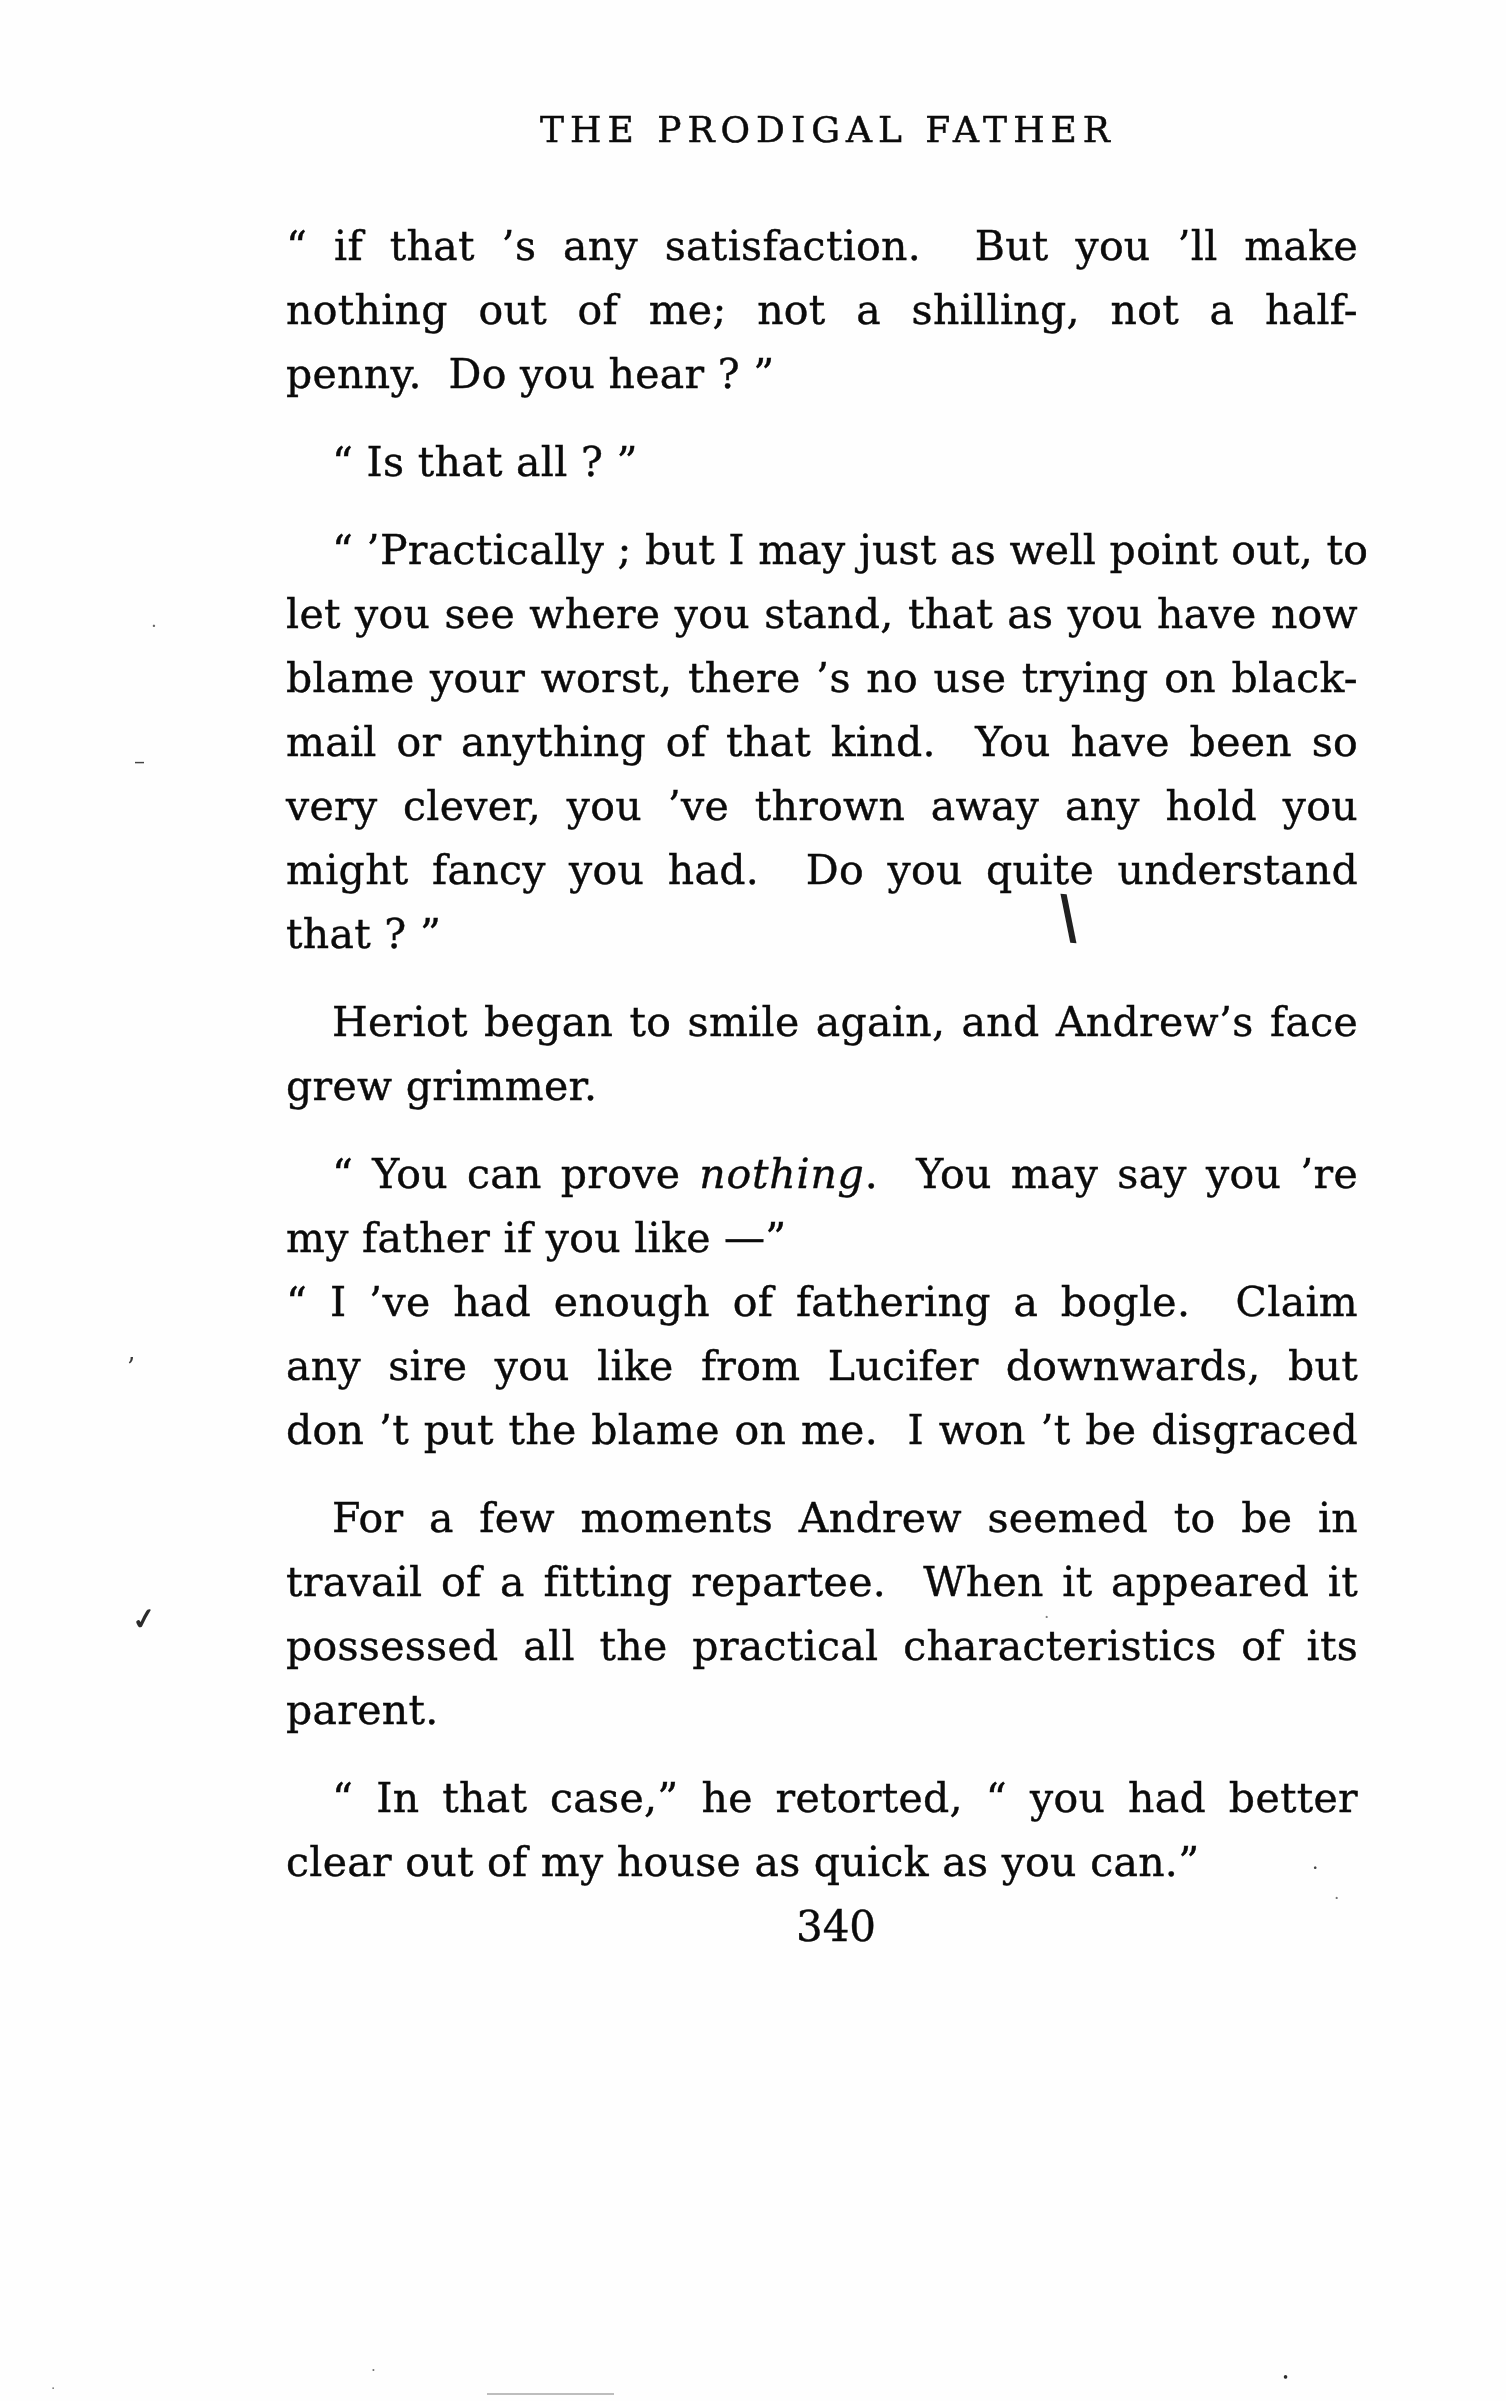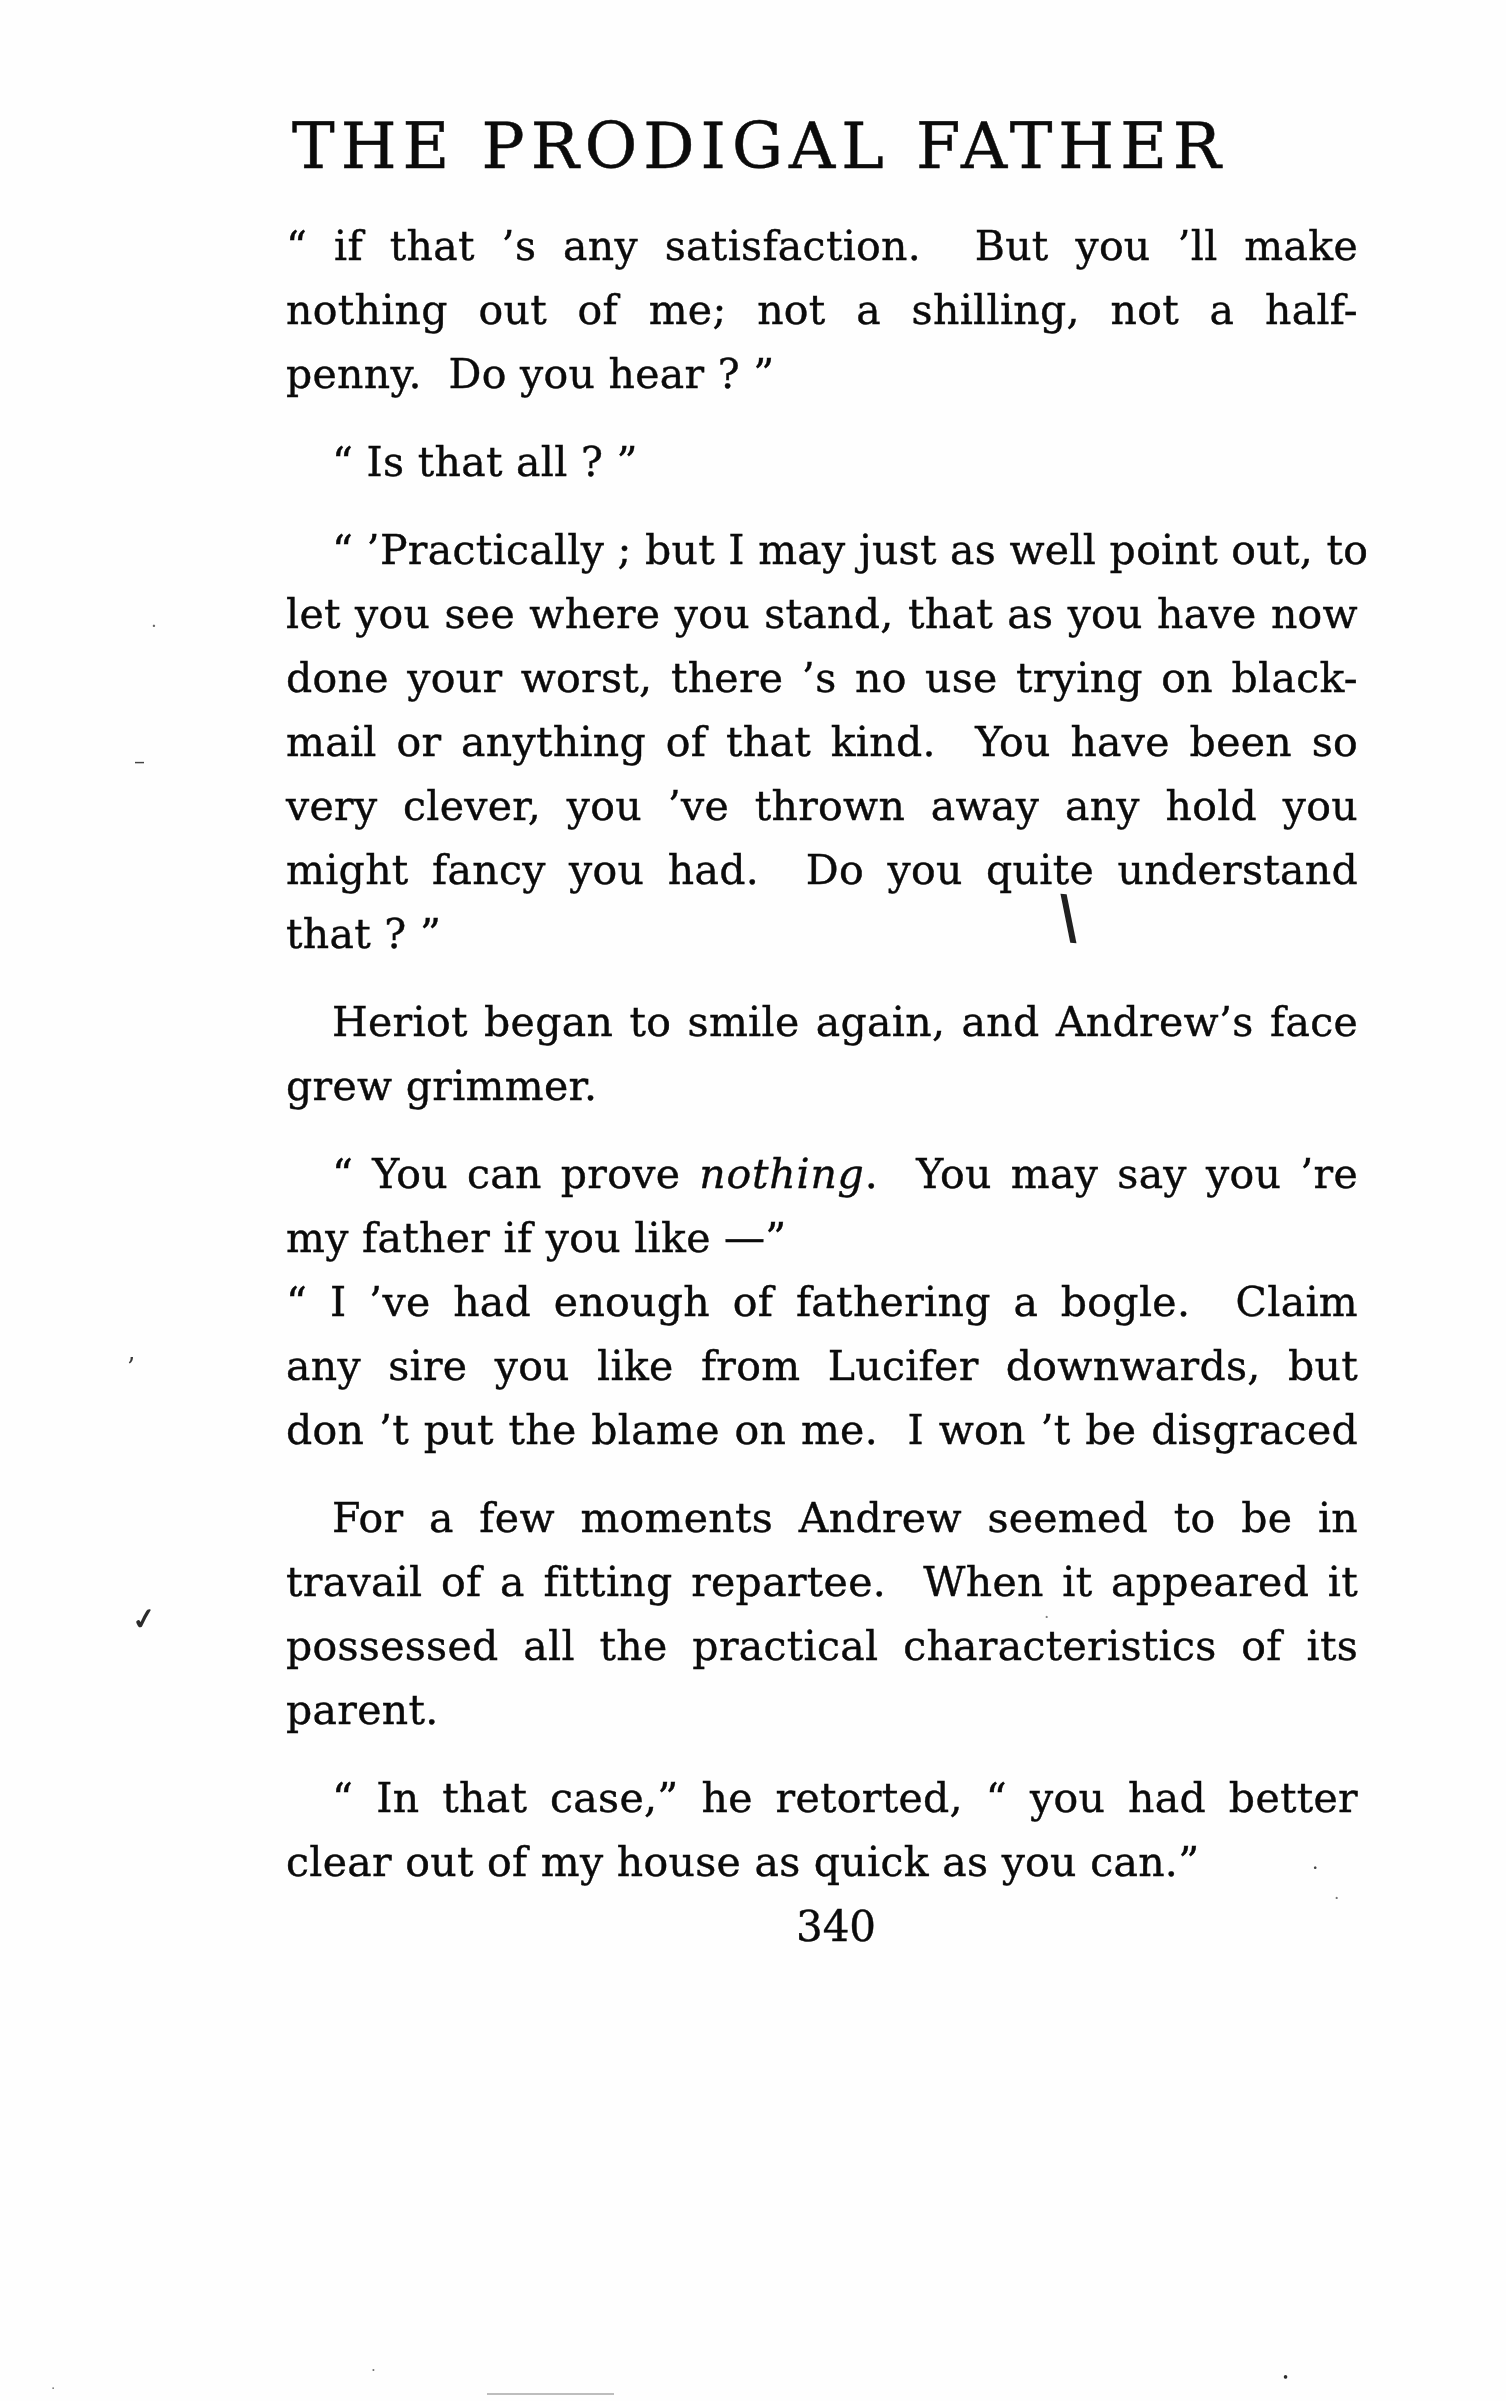--- a/index.html
+++ b/index.html
@@ -10,21 +10,22 @@
     background: #fefefe;
     overflow: hidden;
     font-family: "DejaVu Serif", "Liberation Serif", serif;
     color: #0b0b0b;
   }
   .running-head {
     position: absolute;
     top: 109px;
     left: 292px;
     width: 1072px;
-    font-size: 64px;
+    text-align: center;
+    font-size: 36px;
     letter-spacing: 6px;
     white-space: nowrap;
     -webkit-text-stroke: 0.5px currentColor;
   }
   .text-block {
     position: absolute;
     top: 214px;
     left: 286px;
     width: 1072px;
     font-size: 41px;
@@ -63,21 +64,21 @@
 <div class="page">
   <div class="running-head">THE PRODIGAL FATHER</div>
 
   <div class="text-block">
       <div class="line">“ if that ’s any satisfaction.&nbsp; But you ’ll make</div>
       <div class="line">nothing out of me; not a shilling, not a half-</div>
       <div class="line last">penny.&nbsp; Do you hear ? ”</div>
       <div class="line indent last">“ Is that all ? ”</div>
       <div class="line indent">“ ’Practically ; but I may just as well point out, to</div>
       <div class="line">let you see where you stand, that as you have now</div>
-      <div class="line">done your worst, there ’s no use trying on black-</div>
+      <div class="line">blame your worst, there ’s no use trying on black-</div>
       <div class="line">mail or anything of that kind.&nbsp; You have been so</div>
       <div class="line">very clever, you ’ve thrown away any hold you</div>
       <div class="line">might fancy you had.&nbsp; Do you quite understand</div>
       <div class="line last">that ? ”</div>
       <div class="line indent">Heriot began to smile again, and Andrew’s face</div>
       <div class="line last">grew grimmer.</div>
       <div class="line indent">“ You can prove <i>nothing</i>.&nbsp; You may say you ’re</div>
       <div class="line last">my father if you like —”</div>
       <div class="line">“ I ’ve had enough of fathering a bogle.&nbsp; Claim</div>
       <div class="line">any sire you like from Lucifer downwards, but</div>

